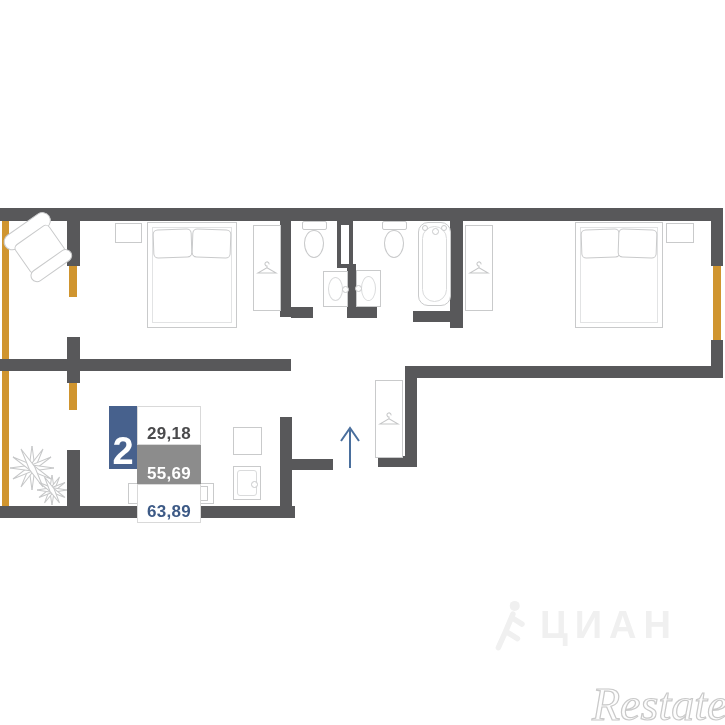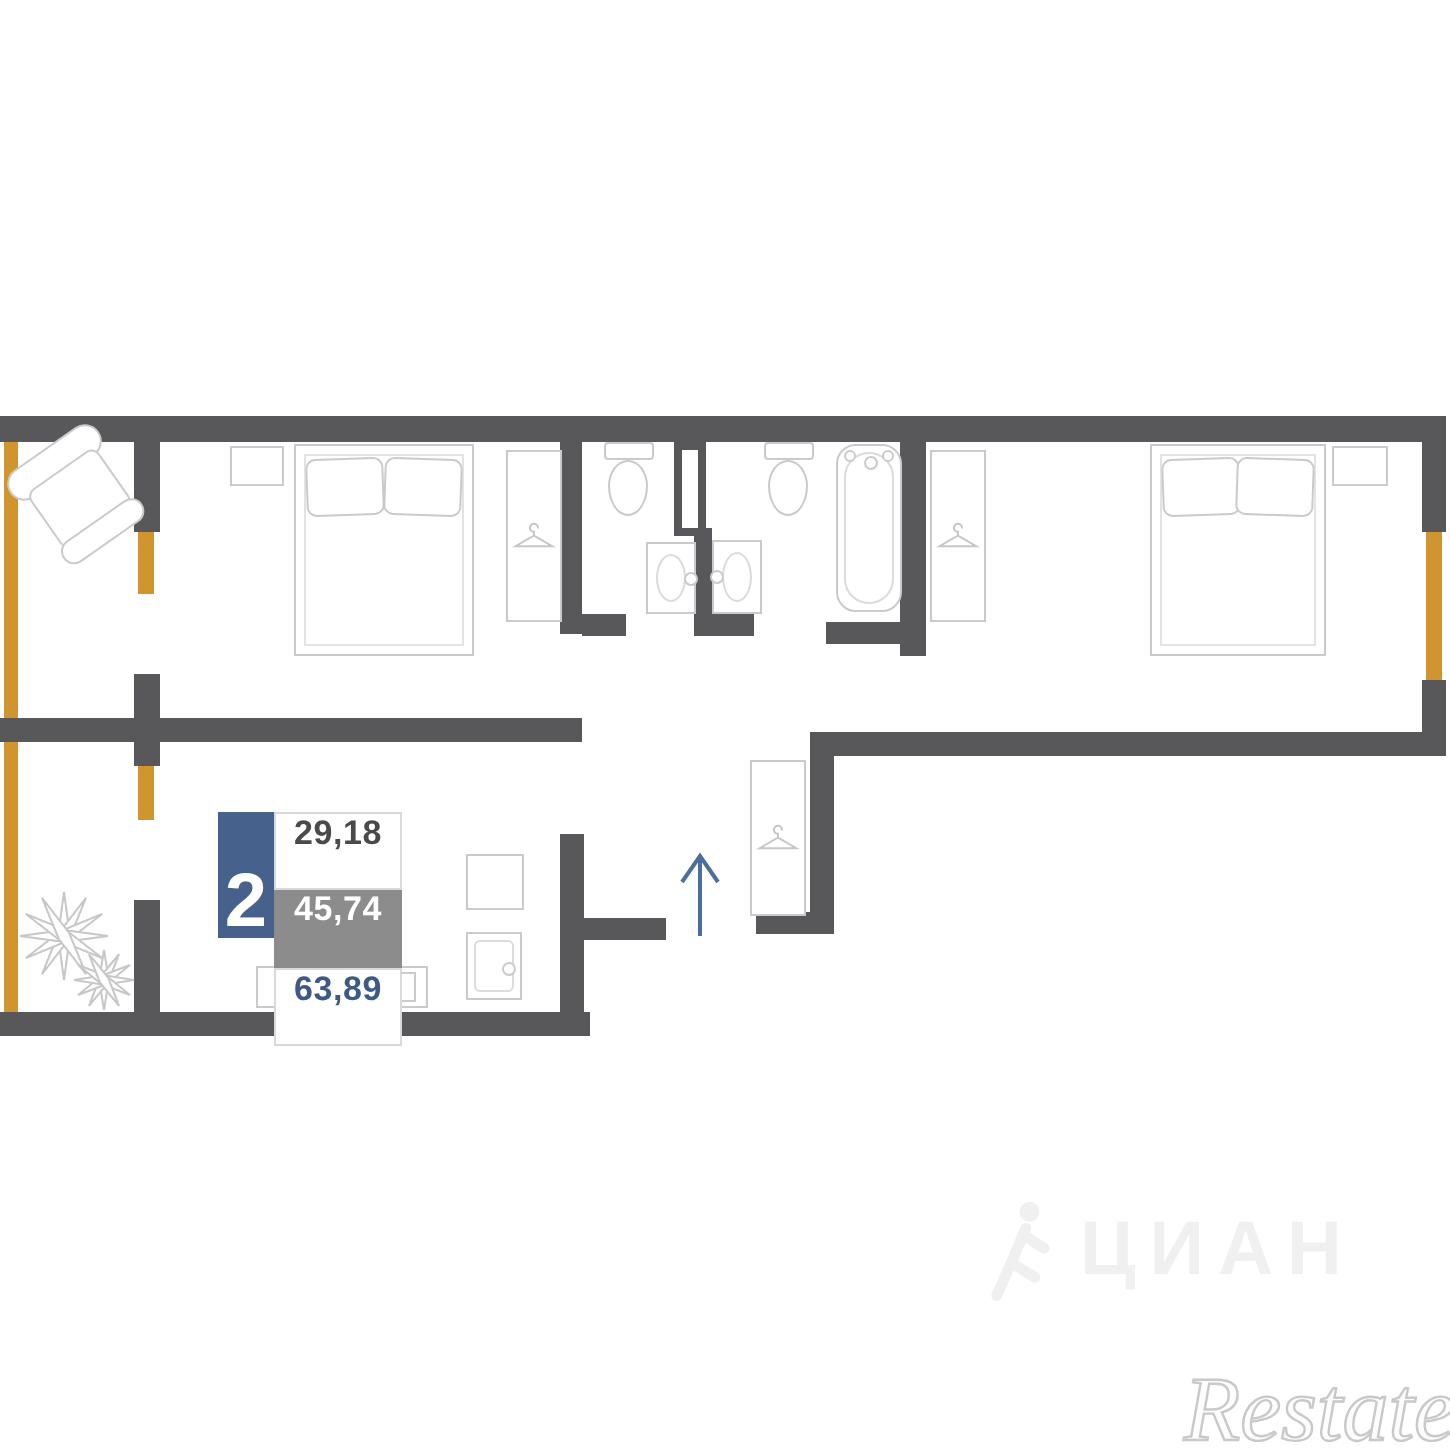--- a/index.html
+++ b/index.html
@@ -30,21 +30,21 @@
   .chair{position:absolute;left:10px;top:219px;width:58px;height:58px;transform:rotate(-35deg);transform-origin:50% 50%;}
   .chair div{position:absolute;background:#fff;border:1px solid var(--furniture-line,#c9cacb);box-sizing:border-box;}
   .chair .back{left:2px;top:0;width:54px;height:17px;border-radius:9px;}
   .chair .seat{left:8px;top:13px;width:42px;height:35px;border-radius:5px;}
   .chair .front{left:5px;top:44px;width:48px;height:13px;border-radius:7px;}
   
   .badge-num{position:absolute;left:109px;top:406px;width:28px;height:63px;background:var(--badge-blue,#47618d);
              color:#fff;font-size:38px;font-weight:bold;display:flex;align-items:flex-end;justify-content:center;
              line-height:0.92;}
   .area-rows{position:absolute;left:137px;top:406px;width:64px;}
-  .arow{height:39px;box-sizing:border-box;font-size:17px;font-weight:bold;display:flex;align-items:flex-start;
+  .arow{height:39px;box-sizing:border-box;font-size:17px;font-weight:bold;display:flex;align-items:flex-end;
         justify-content:center;letter-spacing:0.3px;}
   .arow.light{background:#fff;border:1px solid #d9d9d9;color:var(--text-dark,#4a4a4c);}
   .arow.gray{background:var(--row-gray,#8c8c8c);color:#ffffff;}
   .arow.accent{background:#fff;border:1px solid #d9d9d9;color:var(--text-accent,#3d5a86);}
   
   .wm-cian{position:absolute;left:492px;top:596px;display:flex;align-items:center;color:var(--wm-cian,#f0f0f0);}
   .wm-cian .txt{font-size:38px;font-weight:bold;letter-spacing:7px;margin-left:8px;}
   .wm-restate{position:absolute;left:592px;top:678px;font-family:"Liberation Serif",serif;font-style:italic;
               font-size:46px;color:#fdfdfd;-webkit-text-stroke:1.2px #c9c9c9;white-space:nowrap;}
   svg{display:block;}
@@ -177,21 +177,21 @@
   <div class="furn" style="left:198px;top:486px;width:10px;height:15px;"></div>
 
   <div class="badge-num">
     <span>2</span>
   </div>
   <div class="area-rows">
     <div class="arow light">
       <span>29,18</span>
     </div>
     <div class="arow gray">
-      <span>45,74</span>
+      <span>55,69</span>
     </div>
     <div class="arow accent">
       <span>63,89</span>
     </div>
   </div>
 
   <div class="wm-cian">
     <svg width="40" height="58" viewBox="0 0 44 58" fill="none" stroke="var(--wm-cian,#f0f0f0)" stroke-width="6" stroke-linecap="round">
       <circle cx="25" cy="8" r="5.5" fill="var(--wm-cian,#f0f0f0)" stroke="none"></circle>
       <path d="M23 17 L15 36 M15 36 L28 44 M15 36 L7 54 M22 21 L33 28"></path>

